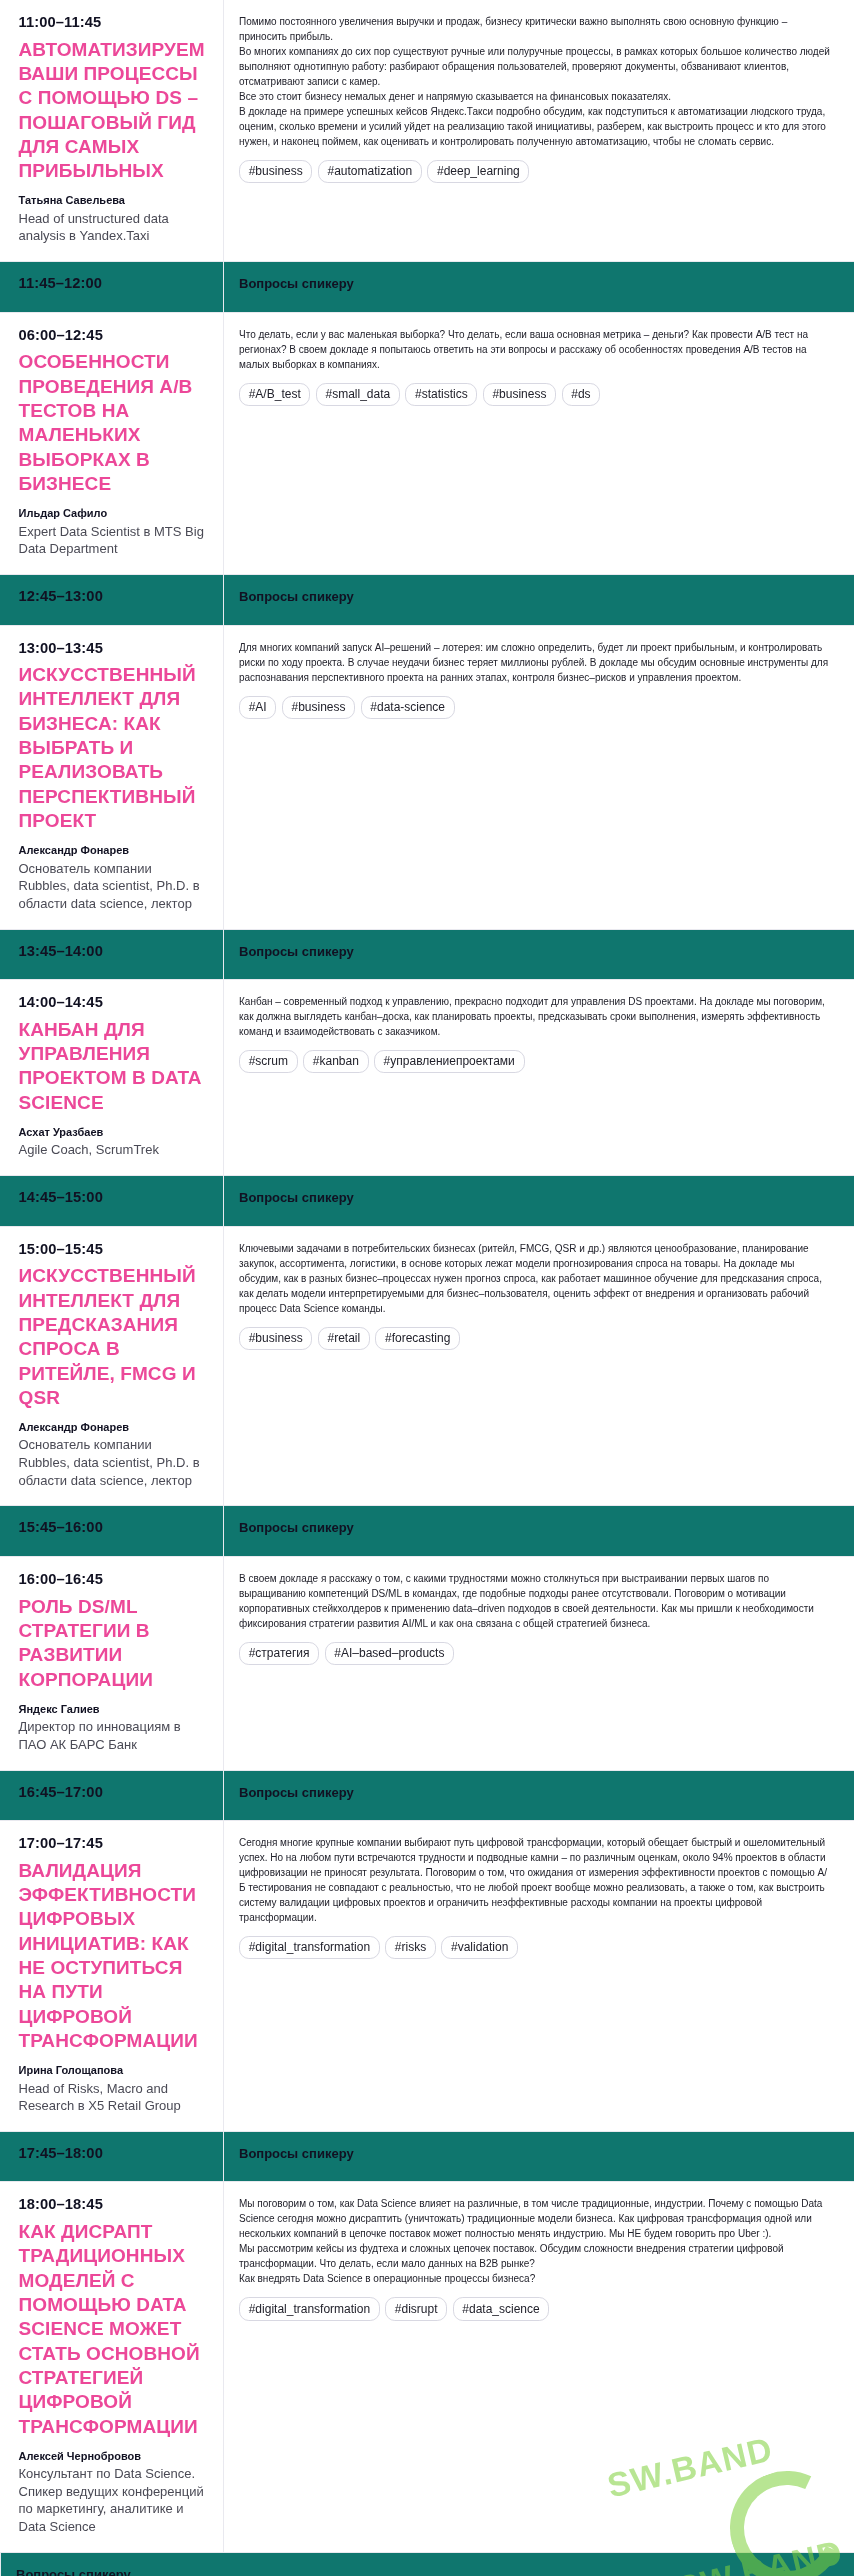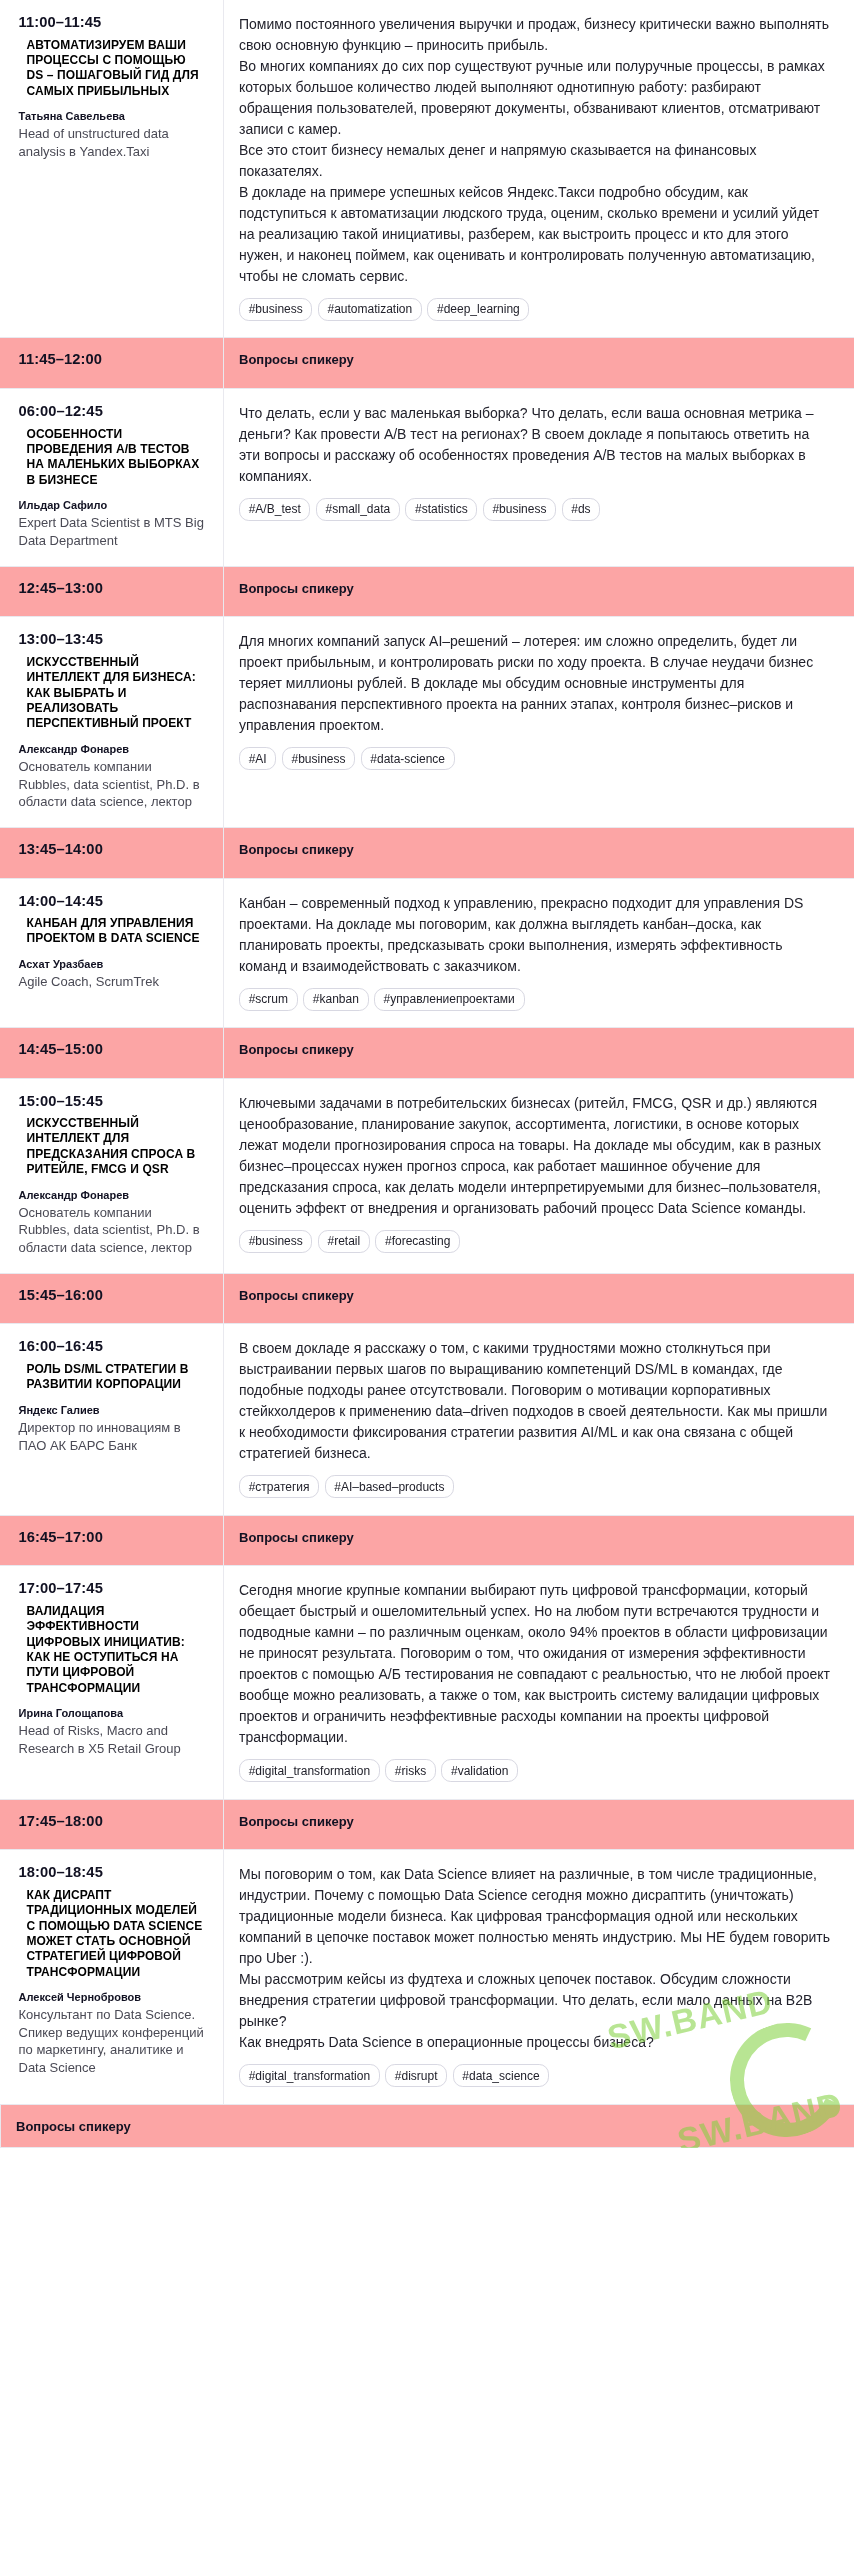--- a/index.html
+++ b/index.html
@@ -13,67 +13,66 @@
     background: #ffffff;
     position: relative;
     overflow: hidden;
   }
   .row {
     display: flex;
     width: 100%;
     border-bottom: 1.1px solid #e9e9ef;
     background: #ffffff;
   }
-  .row.alt { background: #fca5a5; }
+  .row.alt { background: #0f766e; }
   .col-left {
     width: 223px;
     flex: 0 0 223px;
     padding: 14px 18.5px 16.3px 18.5px;
   }
   .col-right {
     flex: 1 1 auto;
     padding: 14px 22px 16.3px 15px;
     border-left: 1.1px solid #e9e9ef;
   }
   .time {
     font-size: 14.7px;
     font-weight: bold;
     color: #111122;
     letter-spacing: 0.1px;
     margin-bottom: 7.6px;
   }
   .talk-title {
-    font-size: 12px;
+    font-size: 19px;
     font-weight: bold;
     line-height: 1.28;
-    color: #000000;
+    color: #ec4899;
     text-transform: uppercase;
     letter-spacing: 0.1px;
     margin-bottom: 11px;
-    margin-left: 8px;
   }
   .speaker-name {
     font-size: 11px;
     font-weight: bold;
     color: #111122;
     margin-bottom: 3.3px;
   }
   .speaker-role {
     font-size: 13px;
     line-height: 1.35;
     color: #4a4a55;
   }
   .qa-label {
     font-size: 13px;
     font-weight: bold;
     color: #111122;
     padding-top: 1.1px;
   }
   .desc {
-    font-size: 14px;
+    font-size: 10px;
     line-height: 1.5;
     color: #22222c;
     white-space: pre-line;
     margin-bottom: 11px;
   }
   .tags {
     display: flex;
     flex-wrap: wrap;
     gap: 5.4px;
   }

